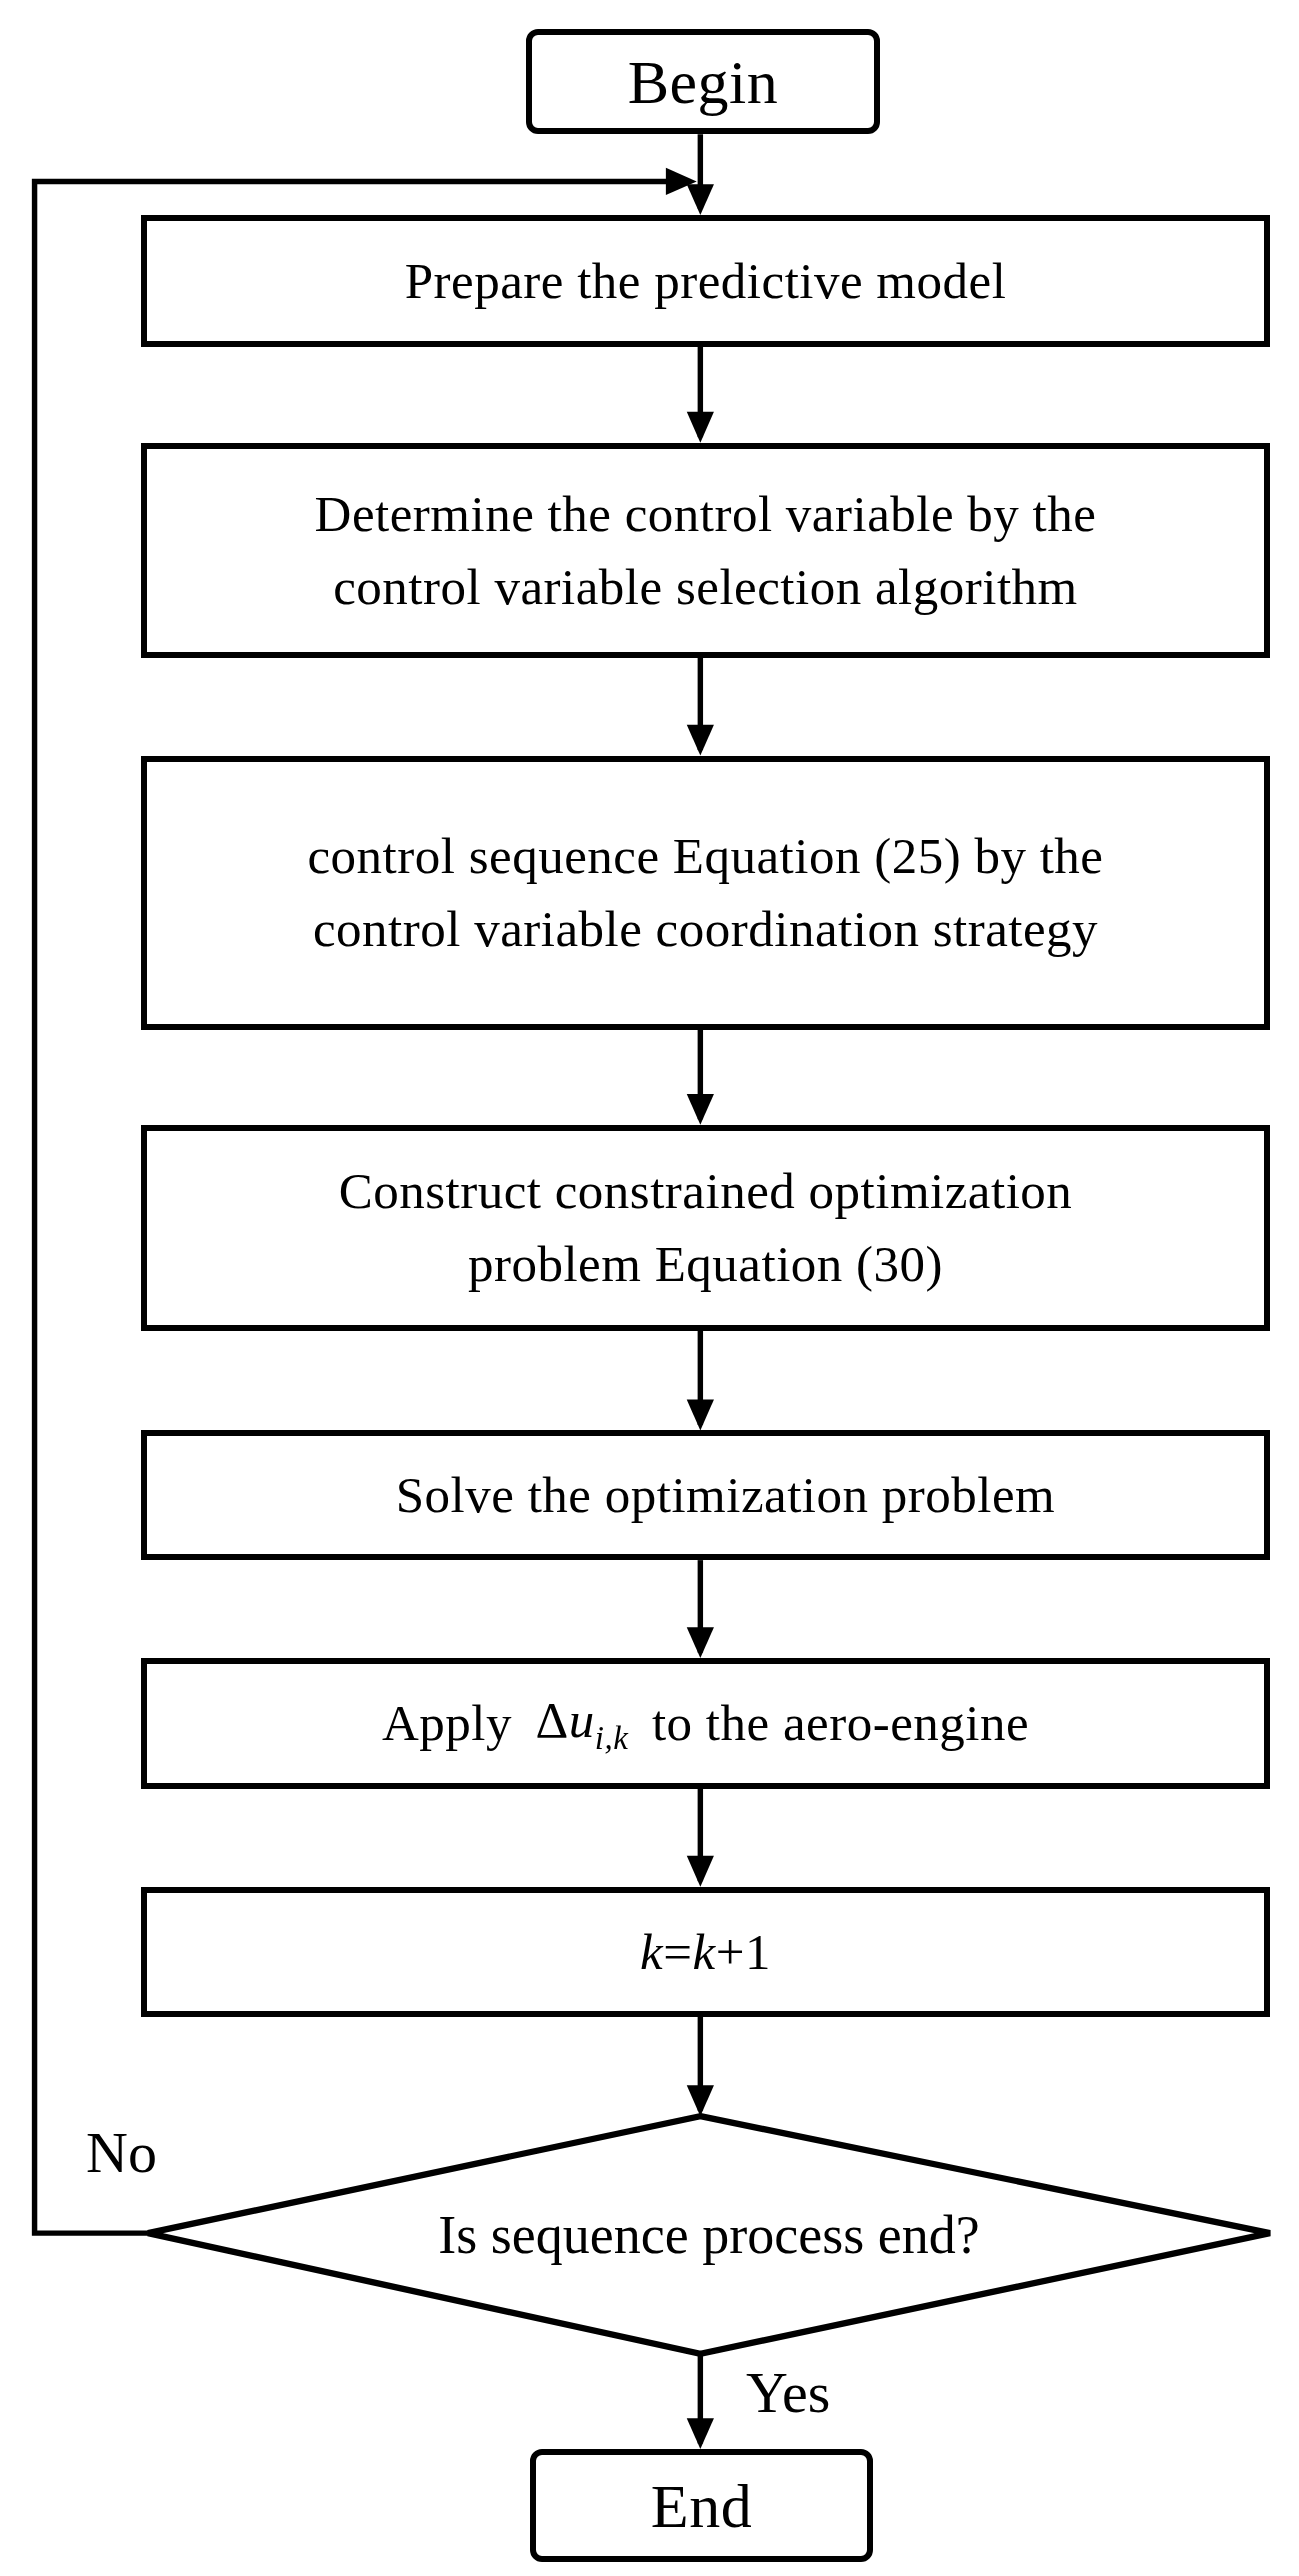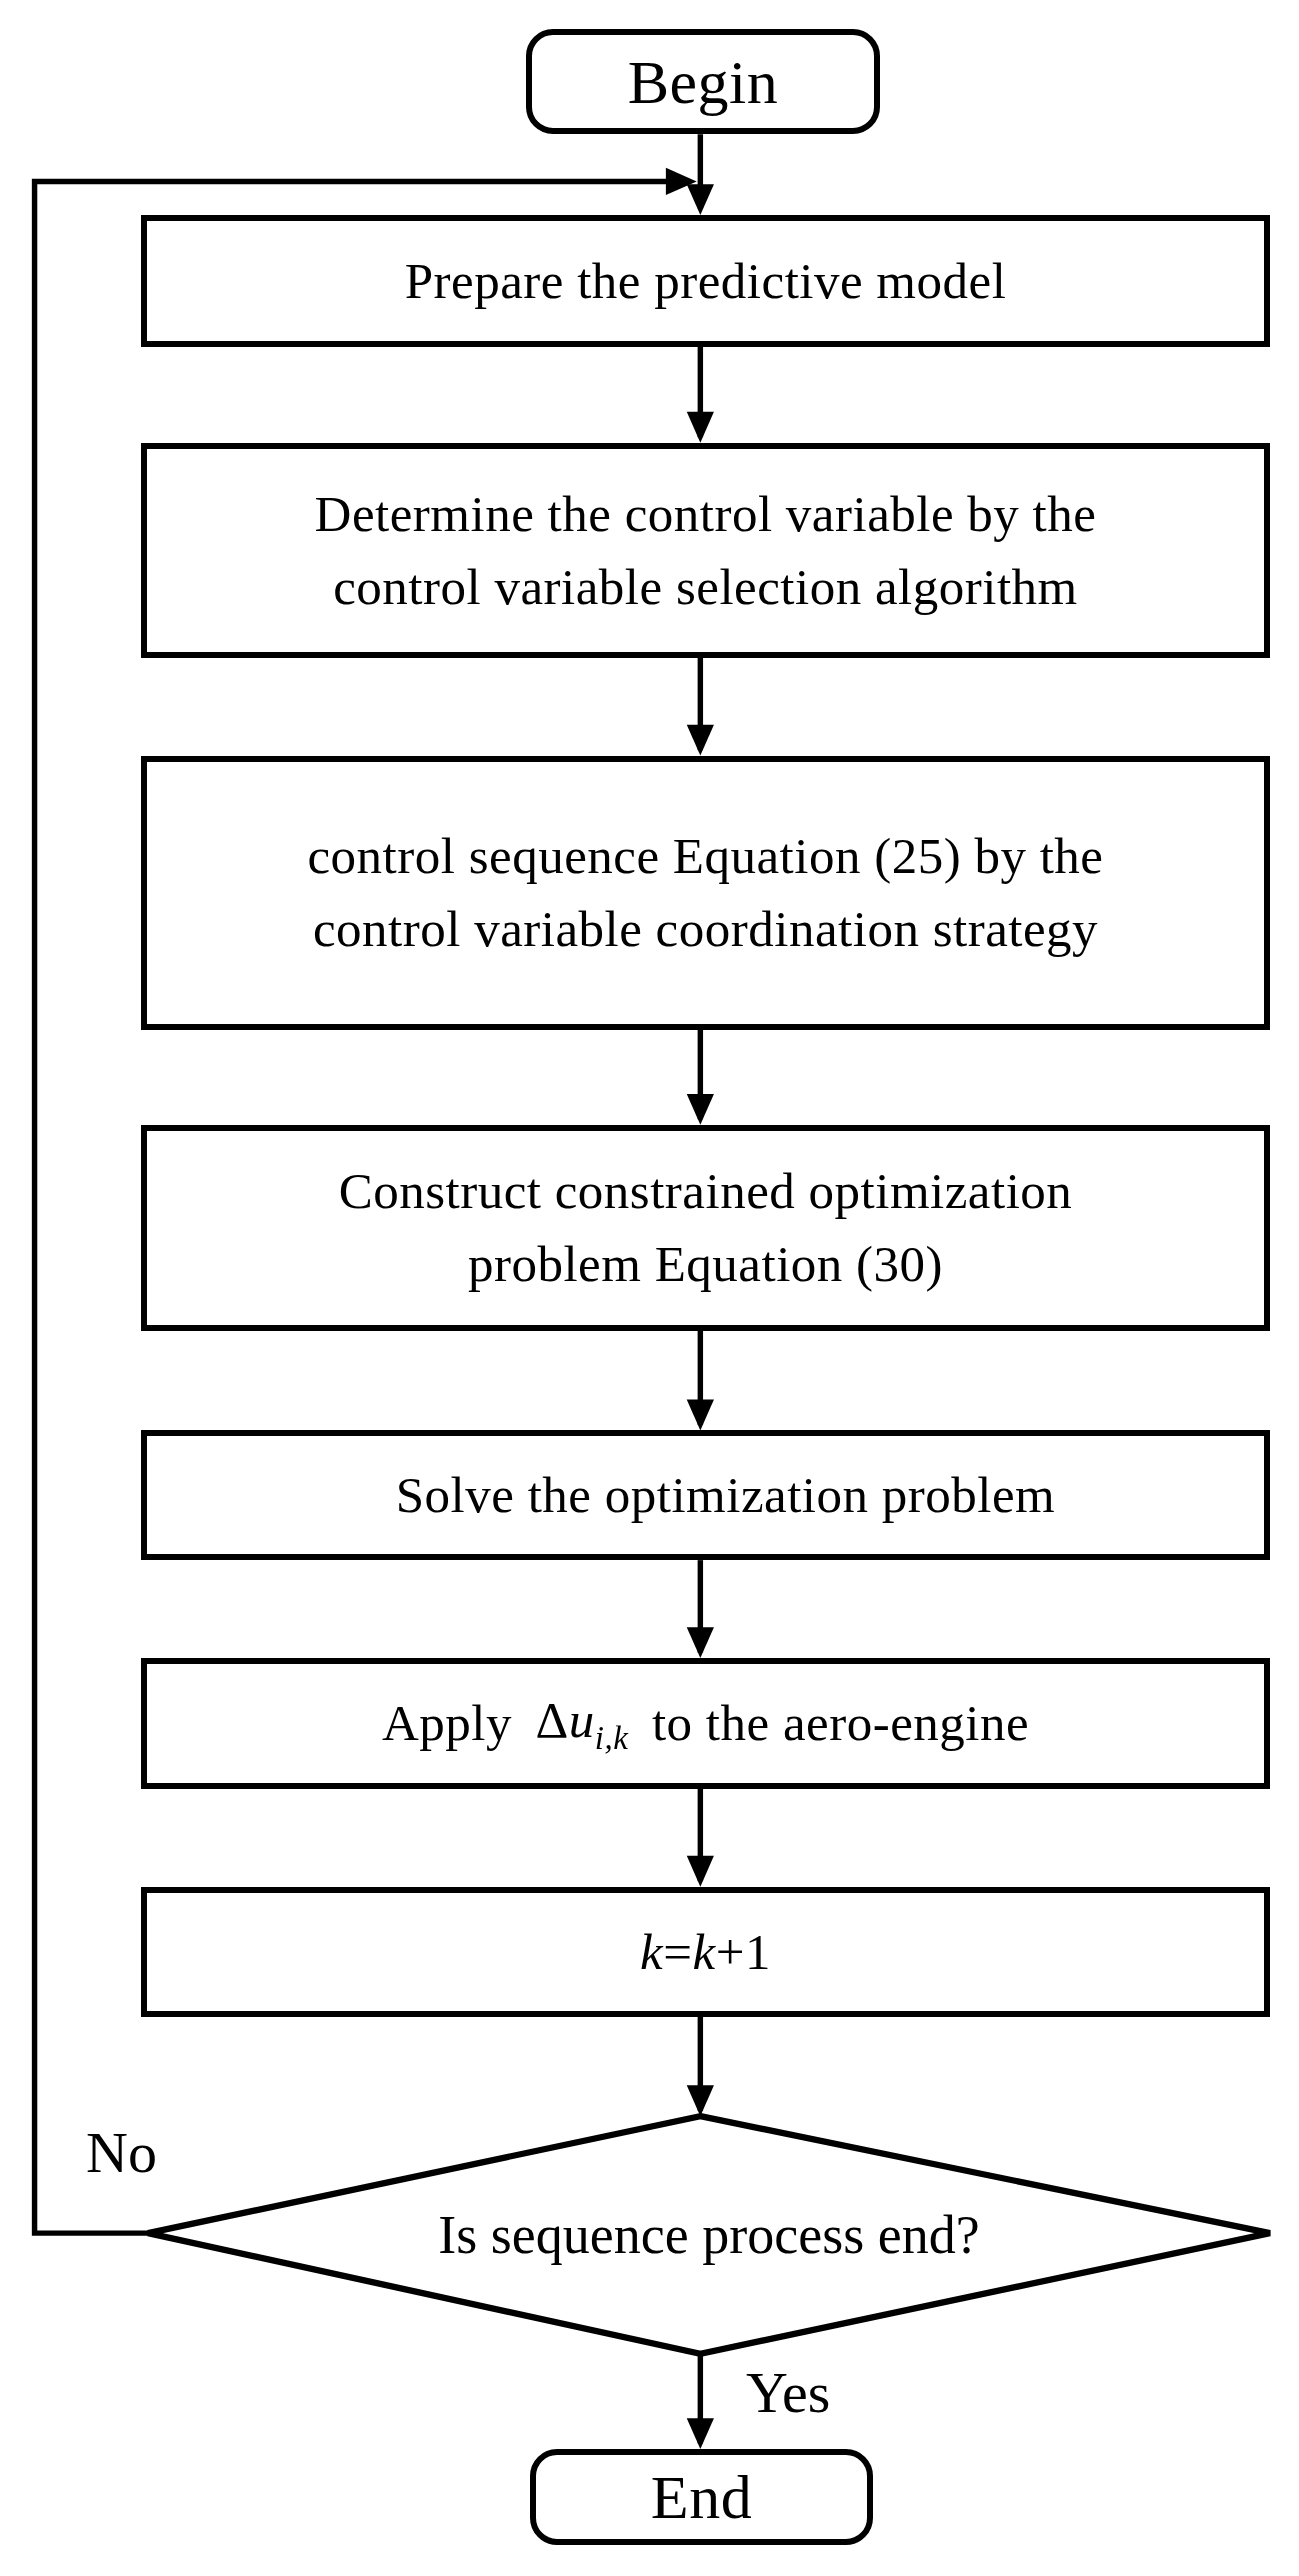--- a/index.html
+++ b/index.html
@@ -31,21 +31,21 @@
     display: flex;
     flex-direction: column;
     align-items: center;
     justify-content: center;
     text-align: center;
     font-size: 51px;
     line-height: 73px;
     letter-spacing: 0.5px;
   }
   .terminator {
-    border-radius: 27px;
+    border-radius: 12px;
     font-size: 62px;
     line-height: 1;
   }
   .box {
     left: 141px;
     width: 1129px;
   }
   .diamond-shape-text {
     position: absolute;
     left: 148px;
@@ -172,18 +172,18 @@
     <span>+1</span>
   </div>
 
   <div class="diamond-shape-text">
     <span>Is sequence process end?</span>
   </div>
 
   <div class="edge-label" style="left:54px; top:2124px;margin-left:32px;">No</div>
   <div class="edge-label" style="left:746px; top:2364px;">Yes</div>
 
-  <div class="node terminator" style="left:530px; top:2449px; width:343px; height:96px;">
+  <div class="node terminator" style="left:530px; top:2449px; width:343px; height:113px;">
     <span>End</span>
   </div>
 
 </div>
 
 
 </body></html>

